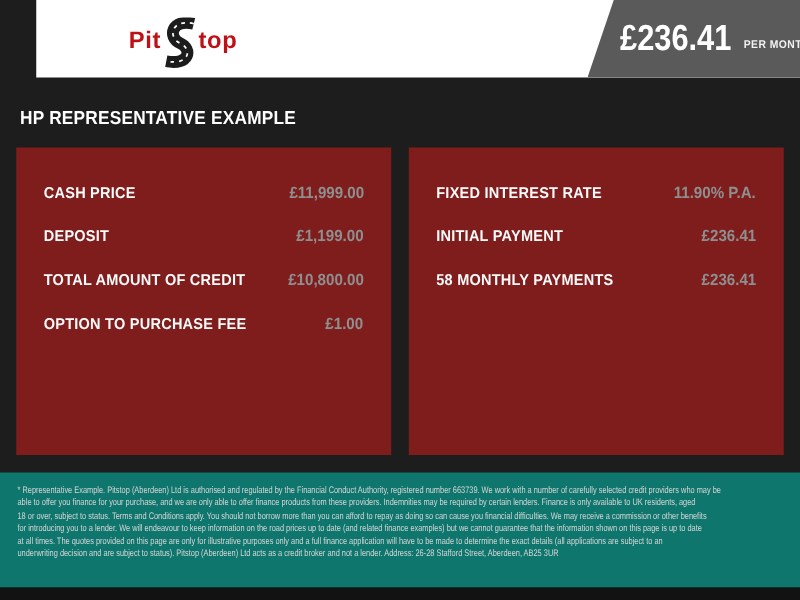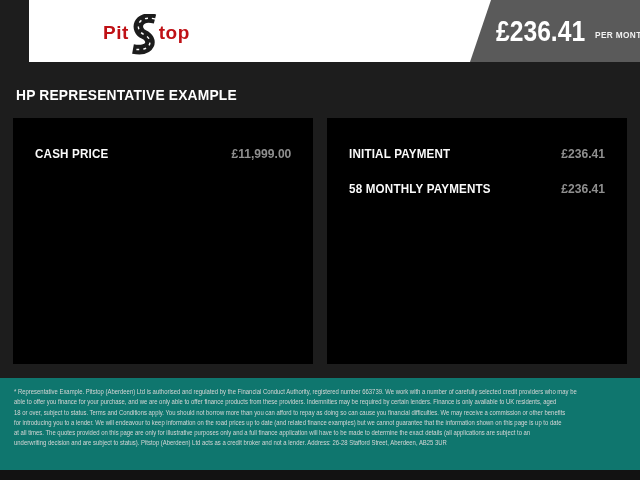--- a/index.html
+++ b/index.html
@@ -27,21 +27,21 @@
     margin-left:-6px;margin-top:7px;white-space:nowrap;
     transform:scaleX(.92);transform-origin:left;
   }
   
   .main-title{
     position:absolute;top:86px;left:16px;color:#ffffff;font-weight:bold;font-size:15px;
     letter-spacing:.2px;transform:scaleX(.92);transform-origin:left;white-space:nowrap;
   }
   
   .panel{
-    position:absolute;top:118px;height:246px;width:300px;background:#000000;
+    position:absolute;top:118px;height:246px;width:300px;background:#7f1d1d;
     box-sizing:border-box;padding:18px 22px 0 22px;
   }
   .panel-left{left:13px;}
   .panel-right{left:327px;}
   .frow{height:35px;display:flex;justify-content:space-between;align-items:center;}
   .flabel{
     color:#fafafa;font-weight:bold;font-size:12.5px;white-space:nowrap;
     transform:scaleX(.93);transform-origin:left;letter-spacing:.2px;
   }
   .fvalue{
@@ -77,23 +77,39 @@
   </div>
 </div>
 
 <div class="main-title">HP REPRESENTATIVE EXAMPLE</div>
 
 <div class="panel panel-left">
   <div class="frow">
     <span class="flabel">CASH PRICE</span>
     <span class="fvalue">£11,999.00</span>
   </div>
+  <div class="frow">
+    <span class="flabel">DEPOSIT</span>
+    <span class="fvalue">£1,199.00</span>
+  </div>
+  <div class="frow">
+    <span class="flabel">TOTAL AMOUNT OF CREDIT</span>
+    <span class="fvalue">£10,800.00</span>
+  </div>
+  <div class="frow">
+    <span class="flabel">OPTION TO PURCHASE FEE</span>
+    <span class="fvalue">£1.00</span>
+  </div>
 </div>
 
 <div class="panel panel-right">
+  <div class="frow">
+    <span class="flabel">FIXED INTEREST RATE</span>
+    <span class="fvalue">11.90% P.A.</span>
+  </div>
   <div class="frow">
     <span class="flabel">INITIAL PAYMENT</span>
     <span class="fvalue">£236.41</span>
   </div>
   <div class="frow">
     <span class="flabel">58 MONTHLY PAYMENTS</span>
     <span class="fvalue">£236.41</span>
   </div>
 </div>
 

